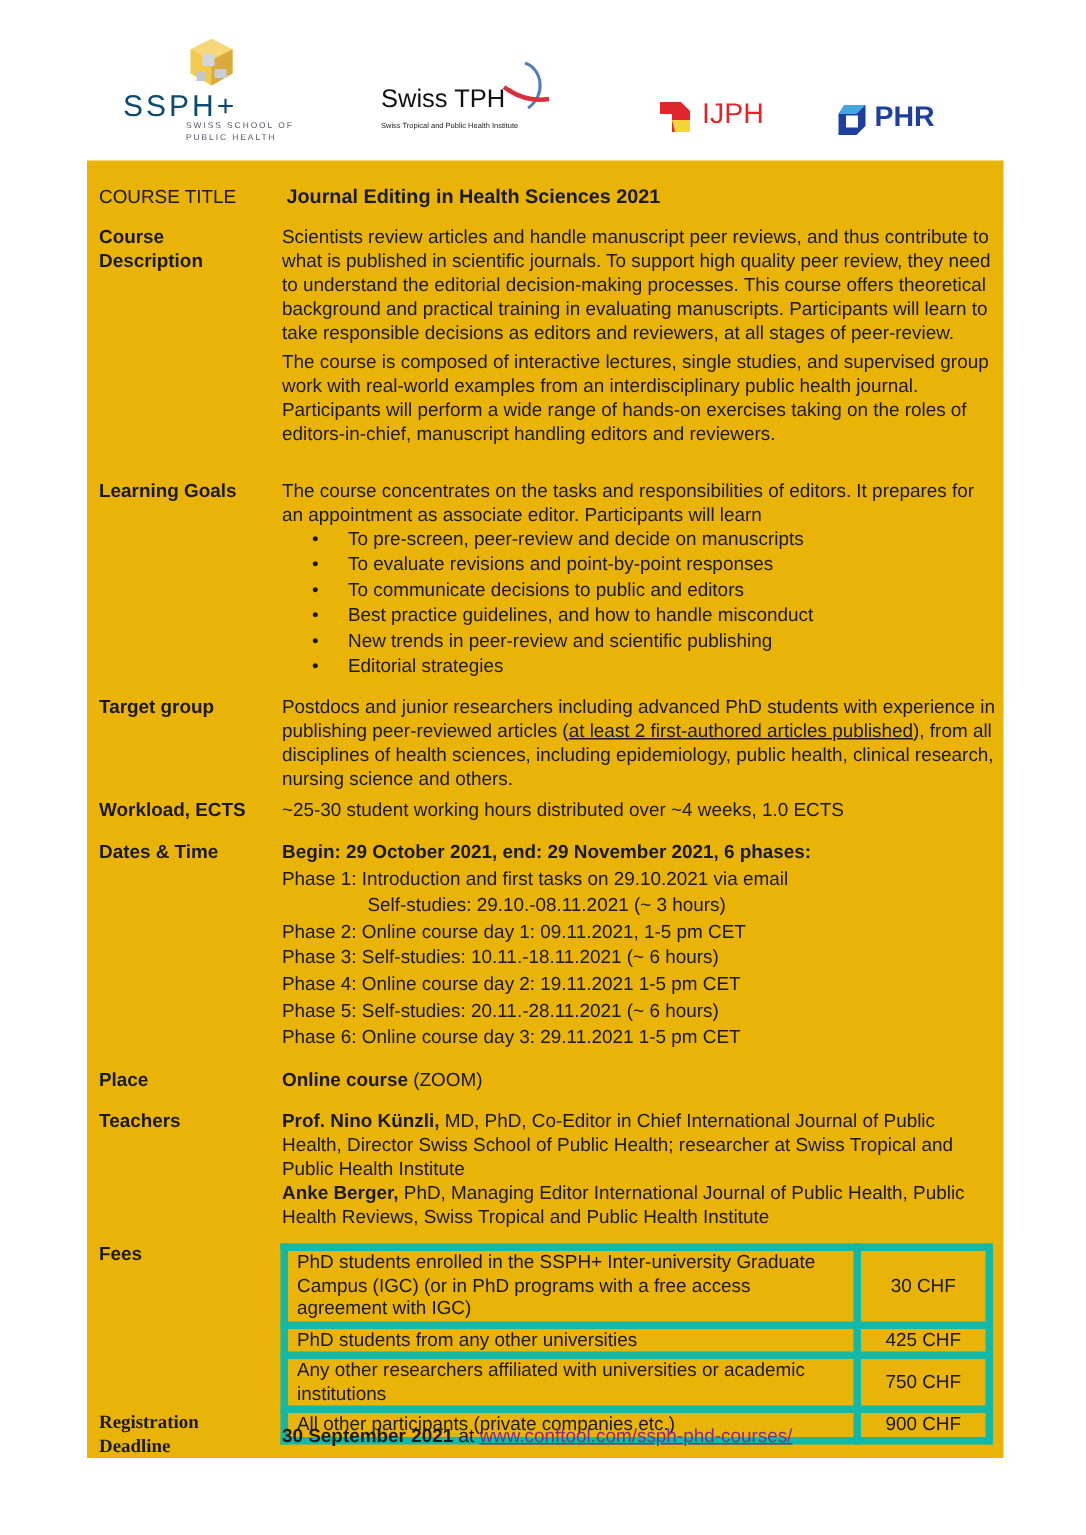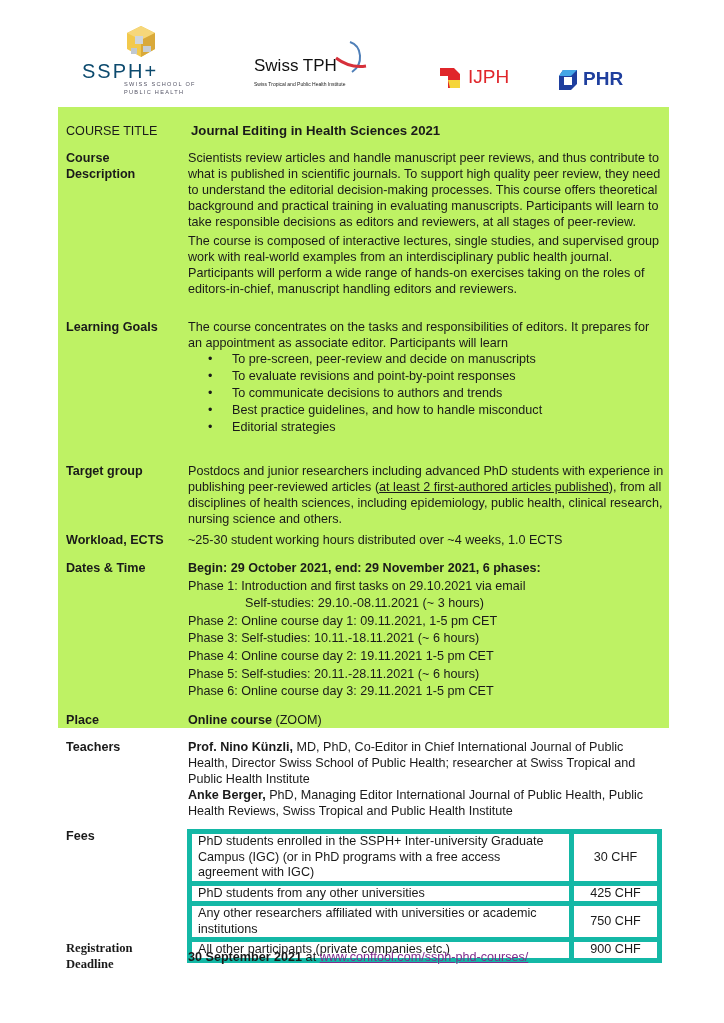--- a/index.html
+++ b/index.html
@@ -19,21 +19,21 @@
   .tph svg { position:absolute; left:80px; top:0; }
   
   .ijph { left:438px; top:64px; width:80px; height:28px; }
   .ijph svg { position:absolute; left:0; top:2px; }
   .ijph .name { position:absolute; left:30px; top:2px; font-size:19px; color:#e0262b; }
   
   .phr { left:557px; top:66px; width:90px; height:28px; }
   .phr svg { position:absolute; left:0; top:2px; }
   .phr .name { position:absolute; left:26px; top:2px; font-size:19px; color:#1f3f9e; font-weight:bold; }
 
-  .panel { position:absolute; left:58px; top:107px; width:611px; height:621px; background:#bef264; }
+  .panel { position:absolute; left:58px; top:107px; width:611px; height:865px; background:#eab308; }
   .lbl { position:absolute; left:8px; font-size:12.6px; font-weight:bold; line-height:16px; color:#1a1a1a; }
   .val { position:absolute; left:130px; width:478px; font-size:12.6px; line-height:16px; color:#1a1a1a; }
   .val p { margin:0; }
   .title-lbl { font-weight:normal; }
   .title-val { font-weight:bold; font-size:13.2px; left:133px; }
   ul.goals { margin:0; padding:0; list-style:none; }
   ul.goals li { position:relative; padding-left:44px; line-height:17px; }
   ul.goals li::before { content:"•"; position:absolute; left:20px; top:0; }
   .u { text-decoration:underline; }
   b { font-weight:bold; }
@@ -103,22 +103,23 @@
     <p>Scientists review articles and handle manuscript peer reviews, and thus contribute to what is published in scientific journals. To support high quality peer review, they need to understand the editorial decision-making processes. This course offers theoretical background and practical training in evaluating manuscripts. Participants will learn to take responsible decisions as editors and reviewers, at all stages of peer-review.</p>
     <p style="margin-top:3px;">The course is composed of interactive lectures, single studies, and supervised group work with real-world examples from an interdisciplinary public health journal. Participants will perform a wide range of hands-on exercises taking on the roles of editors-in-chief, manuscript handling editors and reviewers.</p>
   </div>
 
   <div class="lbl" style="top:212px;">Learning Goals</div>
   <div class="val" style="top:212px;">
     <p>The course concentrates on the tasks and responsibilities of editors. It prepares for an appointment as associate editor. Participants will learn</p>
     <ul class="goals">
       <li>To pre-screen, peer-review and decide on manuscripts</li>
       <li>To evaluate revisions and point-by-point responses</li>
-      <li>To communicate decisions to authors and trends</li>
+      <li>To communicate decisions to public and editors</li>
       <li>Best practice guidelines, and how to handle misconduct</li>
+      <li>New trends in peer-review and scientific publishing</li>
       <li>Editorial strategies</li>
     </ul>
   </div>
 
   <div class="lbl" style="top:356px;">Target group</div>
   <div class="val" style="top:356px;"><span>Postdocs and junior researchers including advanced PhD students with experience in publishing peer-reviewed articles (</span><span class="u">at least 2 first-authored articles published</span><span>), from all disciplines of health sciences, including epidemiology, public health, clinical research, nursing science and others.</span></div>
 
   <div class="lbl" style="top:425px;">Workload, ECTS</div>
   <div class="val" style="top:425px;">~25-30 student working hours distributed over ~4 weeks, 1.0 ECTS</div>
 

